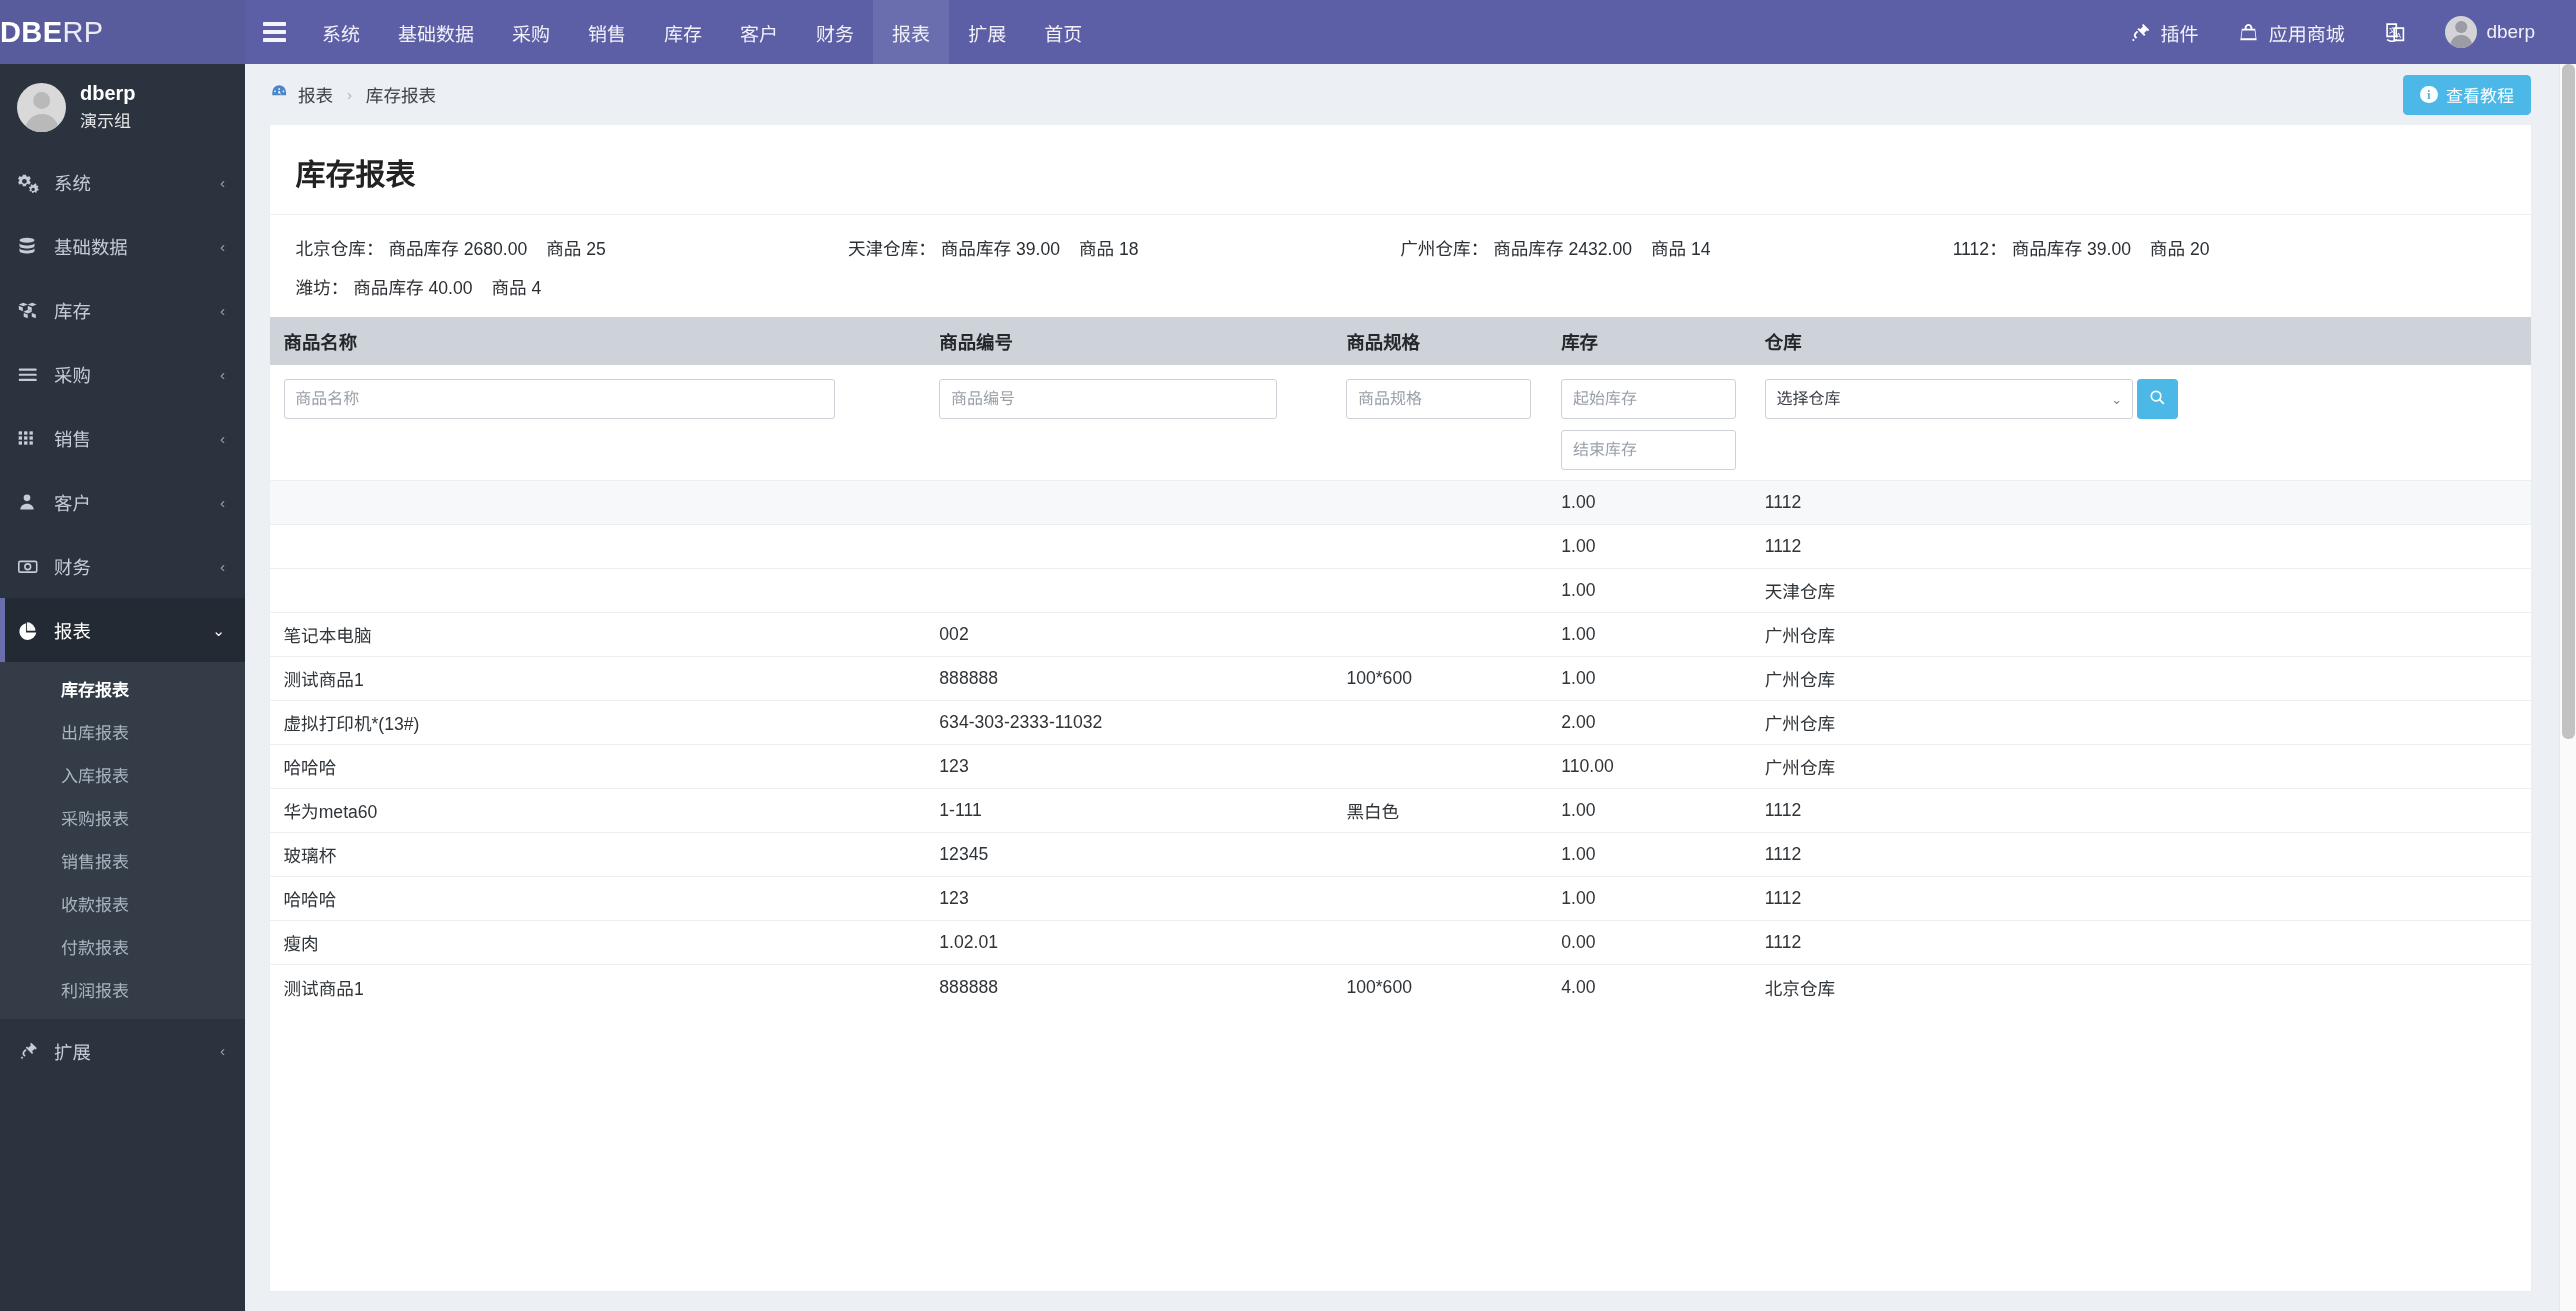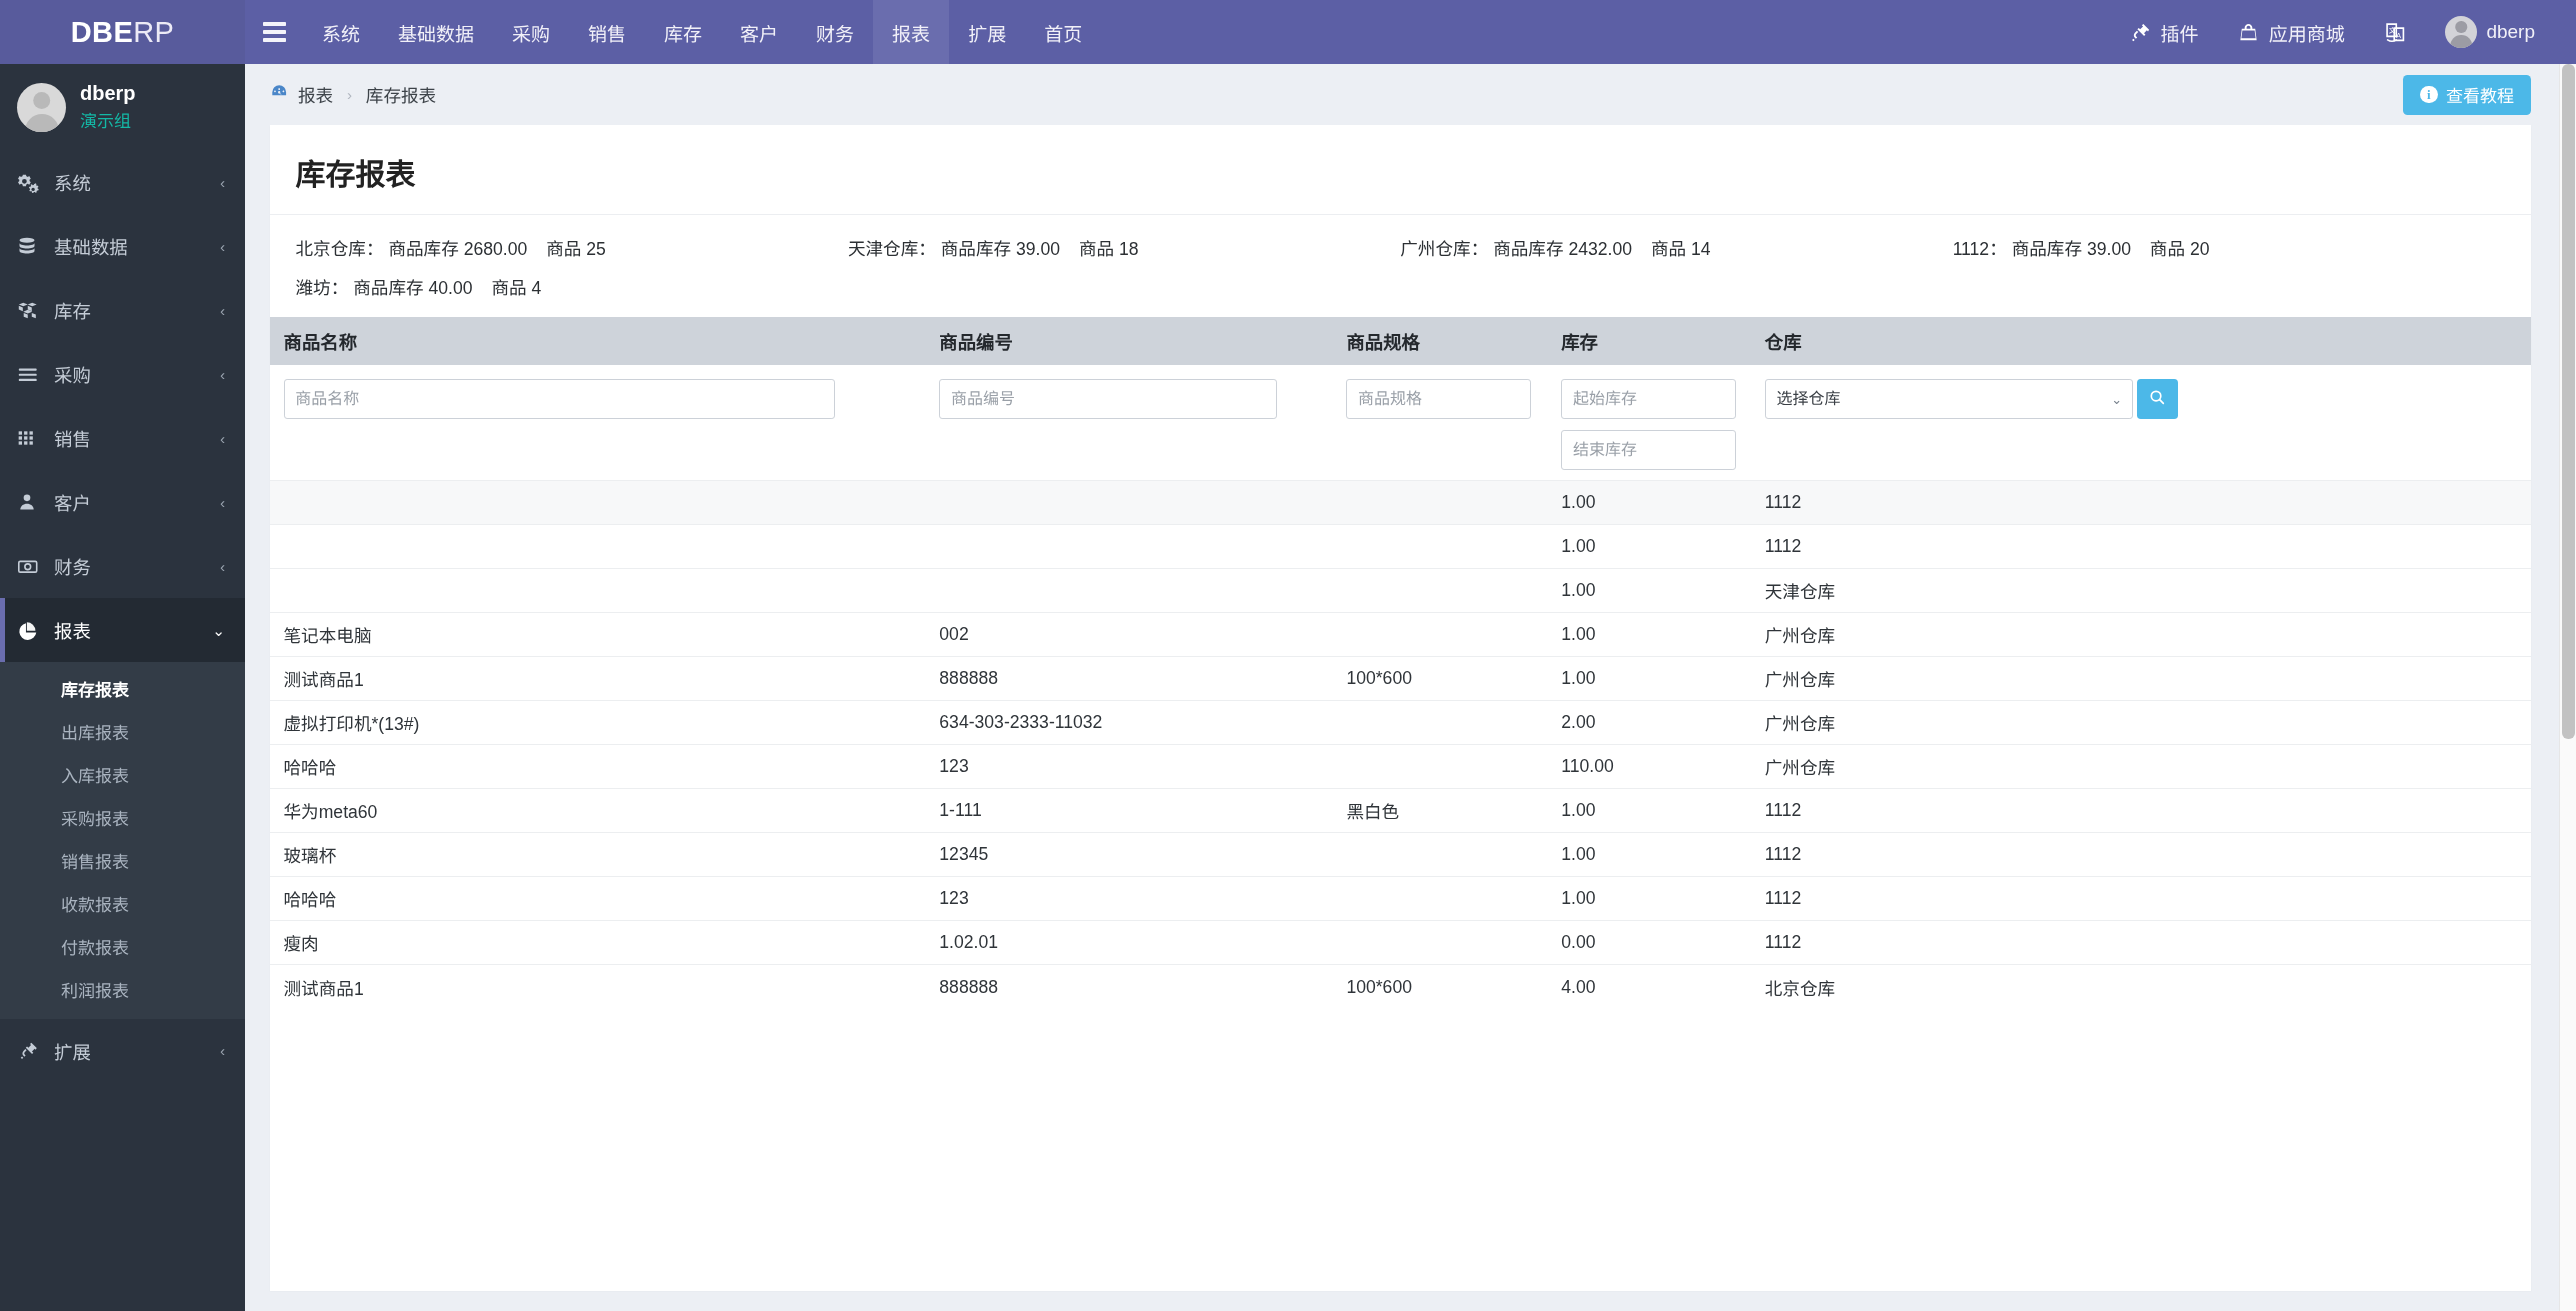--- a/index.html
+++ b/index.html
@@ -17,21 +17,21 @@
   .navbar {
     position: absolute; top: 0; left: 0;
     width: 2576px; height: 64px;
     background: #5c5fa5;
     display: flex; align-items: stretch;
     z-index: 30;
   }
   .brand {
     width: 245px; min-width: 245px;
     background: #585b9c;
-    display: flex; align-items: center; justify-content: center;
+    display: flex; align-items: center; 
     color: #fff;
     font-size: 29px;
     letter-spacing: 0.4px;
     user-select: none;
   }
   .brand b { font-weight: 700; }
   .brand span.light { font-weight: 400; color: #eceaf6; }
 
   .nav-toggle {
     display: flex; align-items: center; justify-content: center;
@@ -86,21 +86,21 @@
   .avatar-lg::before {
     content: ""; position: absolute; left: 50%; top: 9.2px;
     width: 17.6px; height: 17.6px; border-radius: 50%; background: #b9b9b9; transform: translateX(-50%);
   }
   .avatar-lg::after {
     content: ""; position: absolute; left: 50%; top: 31px;
     width: 34px; height: 24.5px; border-radius: 17px 17px 0 0; background: #b9b9b9; transform: translateX(-50%);
   }
   .side-profile .who { display: flex; flex-direction: column; gap: 1.5px; }
   .side-profile .who .name { color: #fff; font-size: 20px; font-weight: 700; }
-  .side-profile .who .group { color: #14b8a6; font-size: 17px; }
+  .side-profile .who .group { color: #e5e5e5; font-size: 17px; }
 
   .side-item {
     display: flex; align-items: center;
     height: 64px; padding: 0 20px 0 17px;
     color: #c4ccd6; font-size: 18.4px; cursor: pointer;
     position: relative;
   }
   .side-item .si-icon {
     width: 31px; min-width: 31px; display: inline-flex;
     align-items: center; justify-content: flex-start; color: #c4ccd6;

